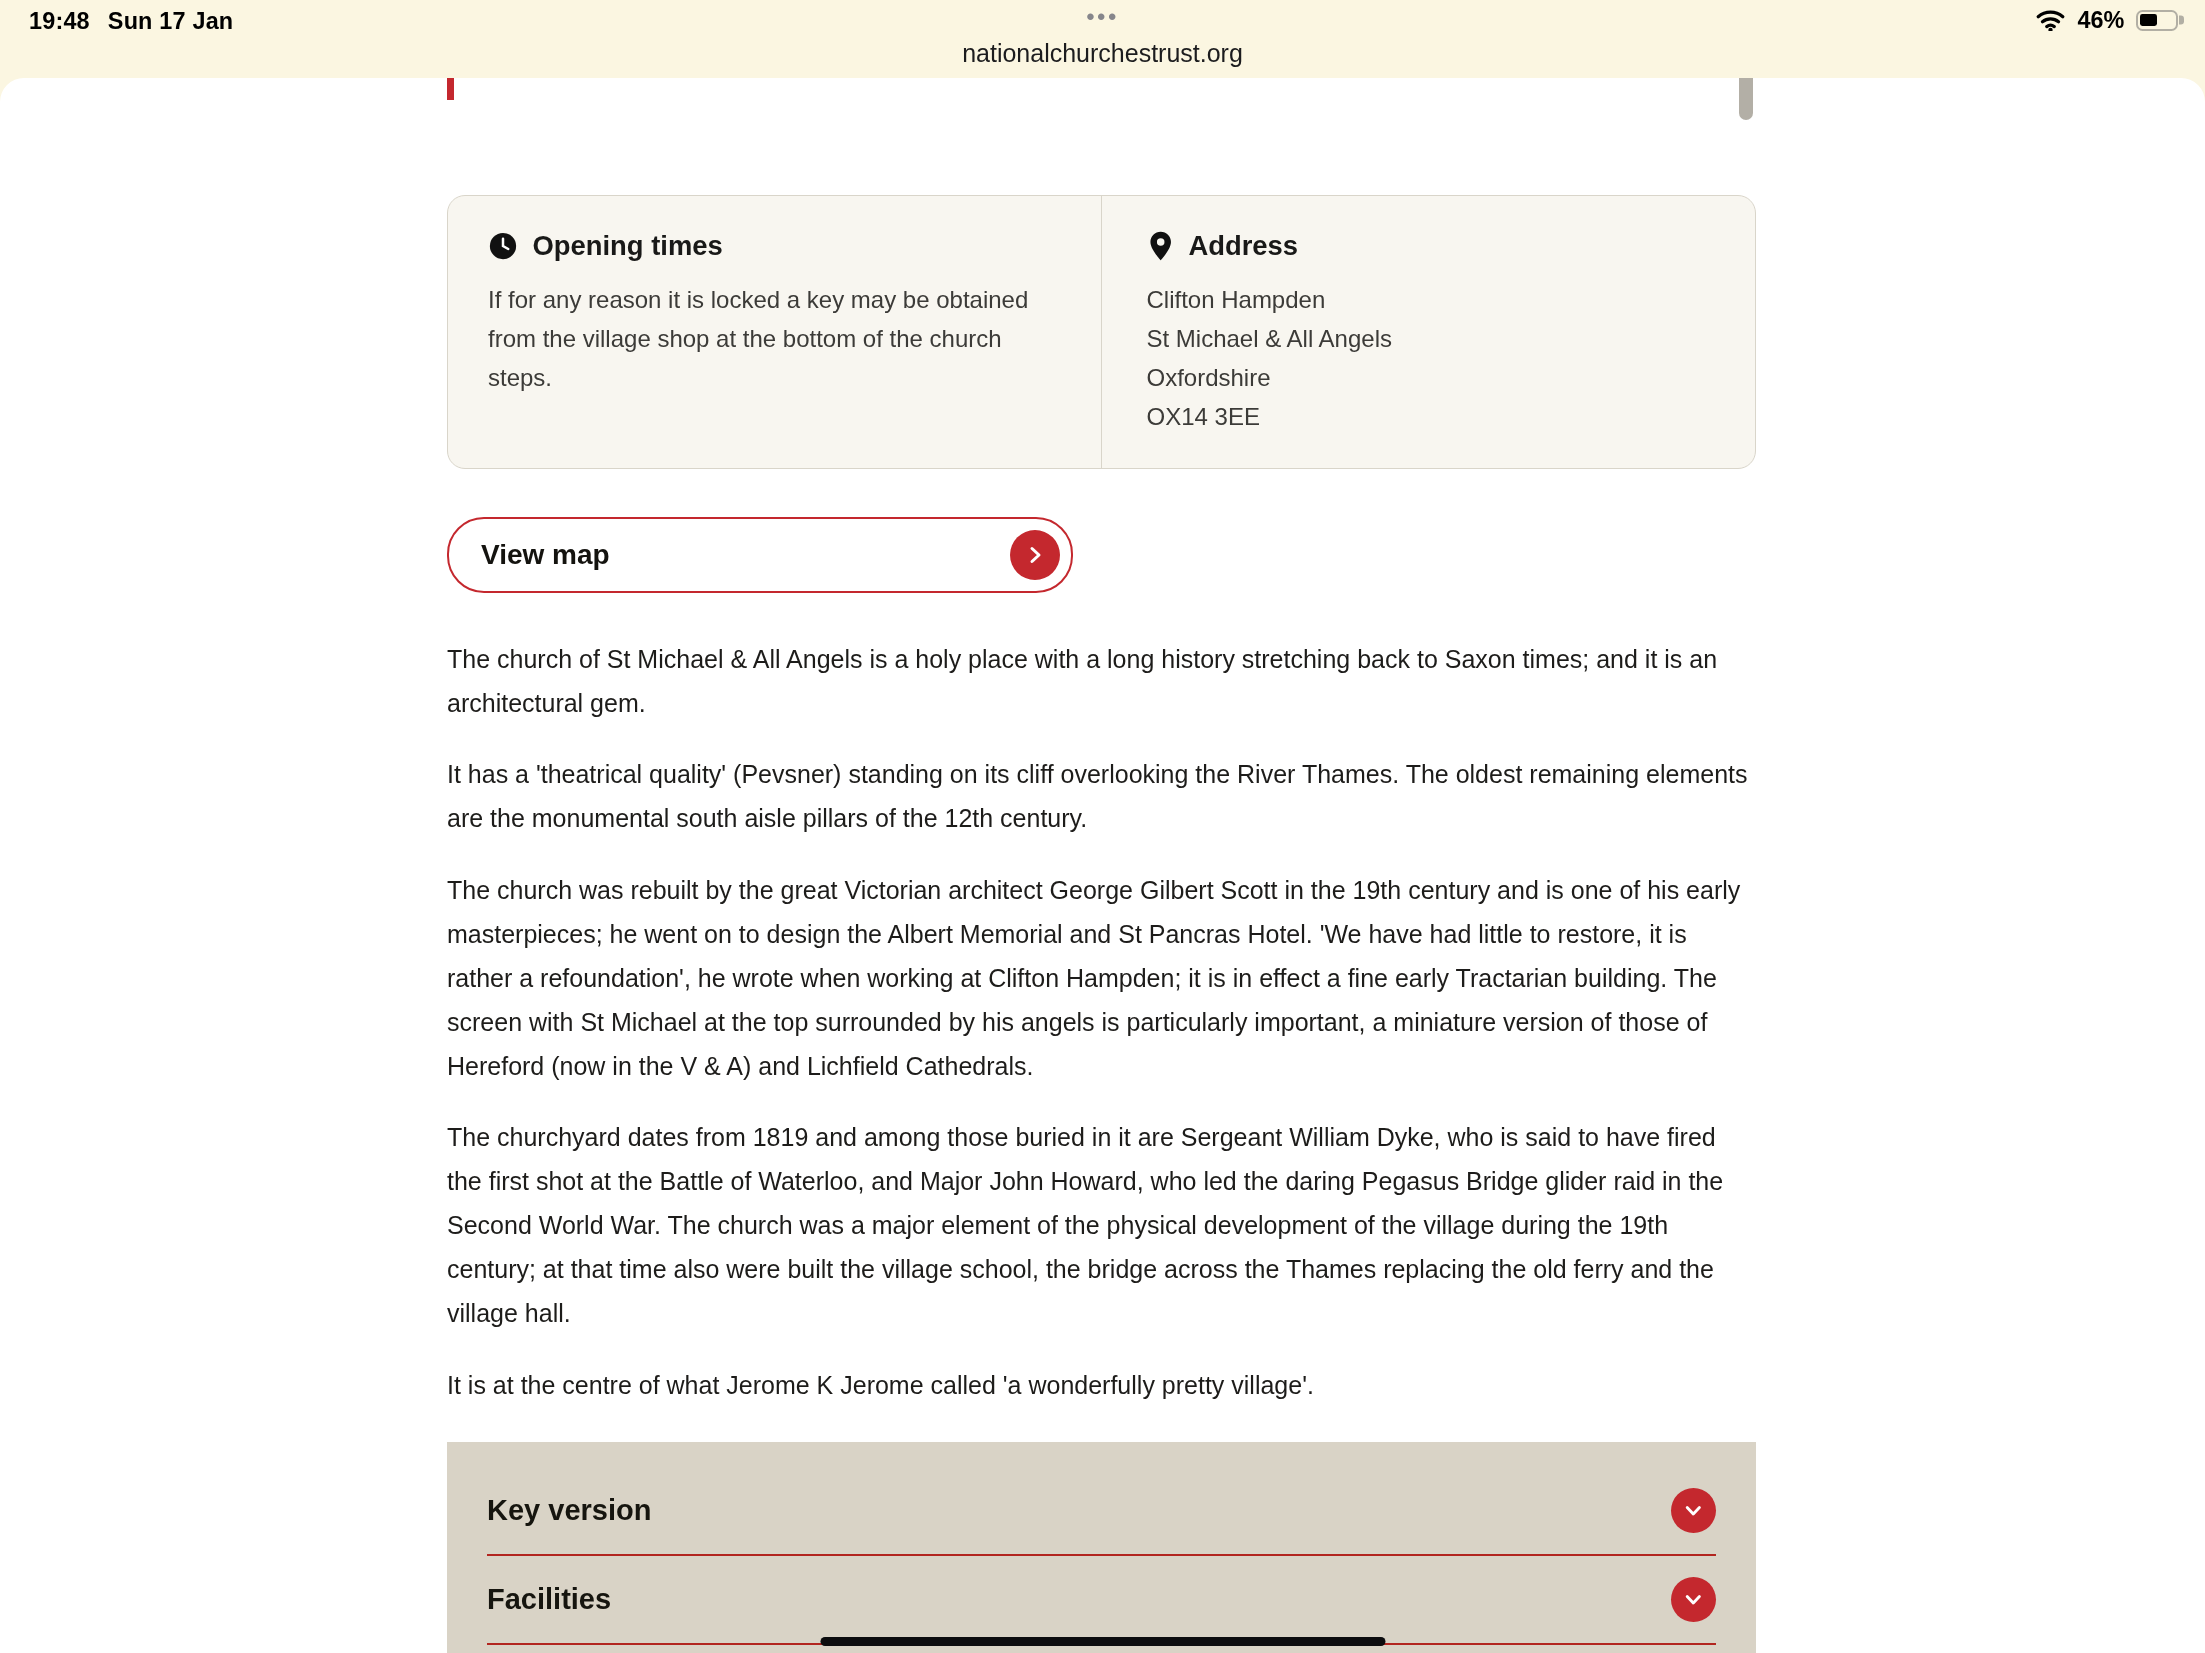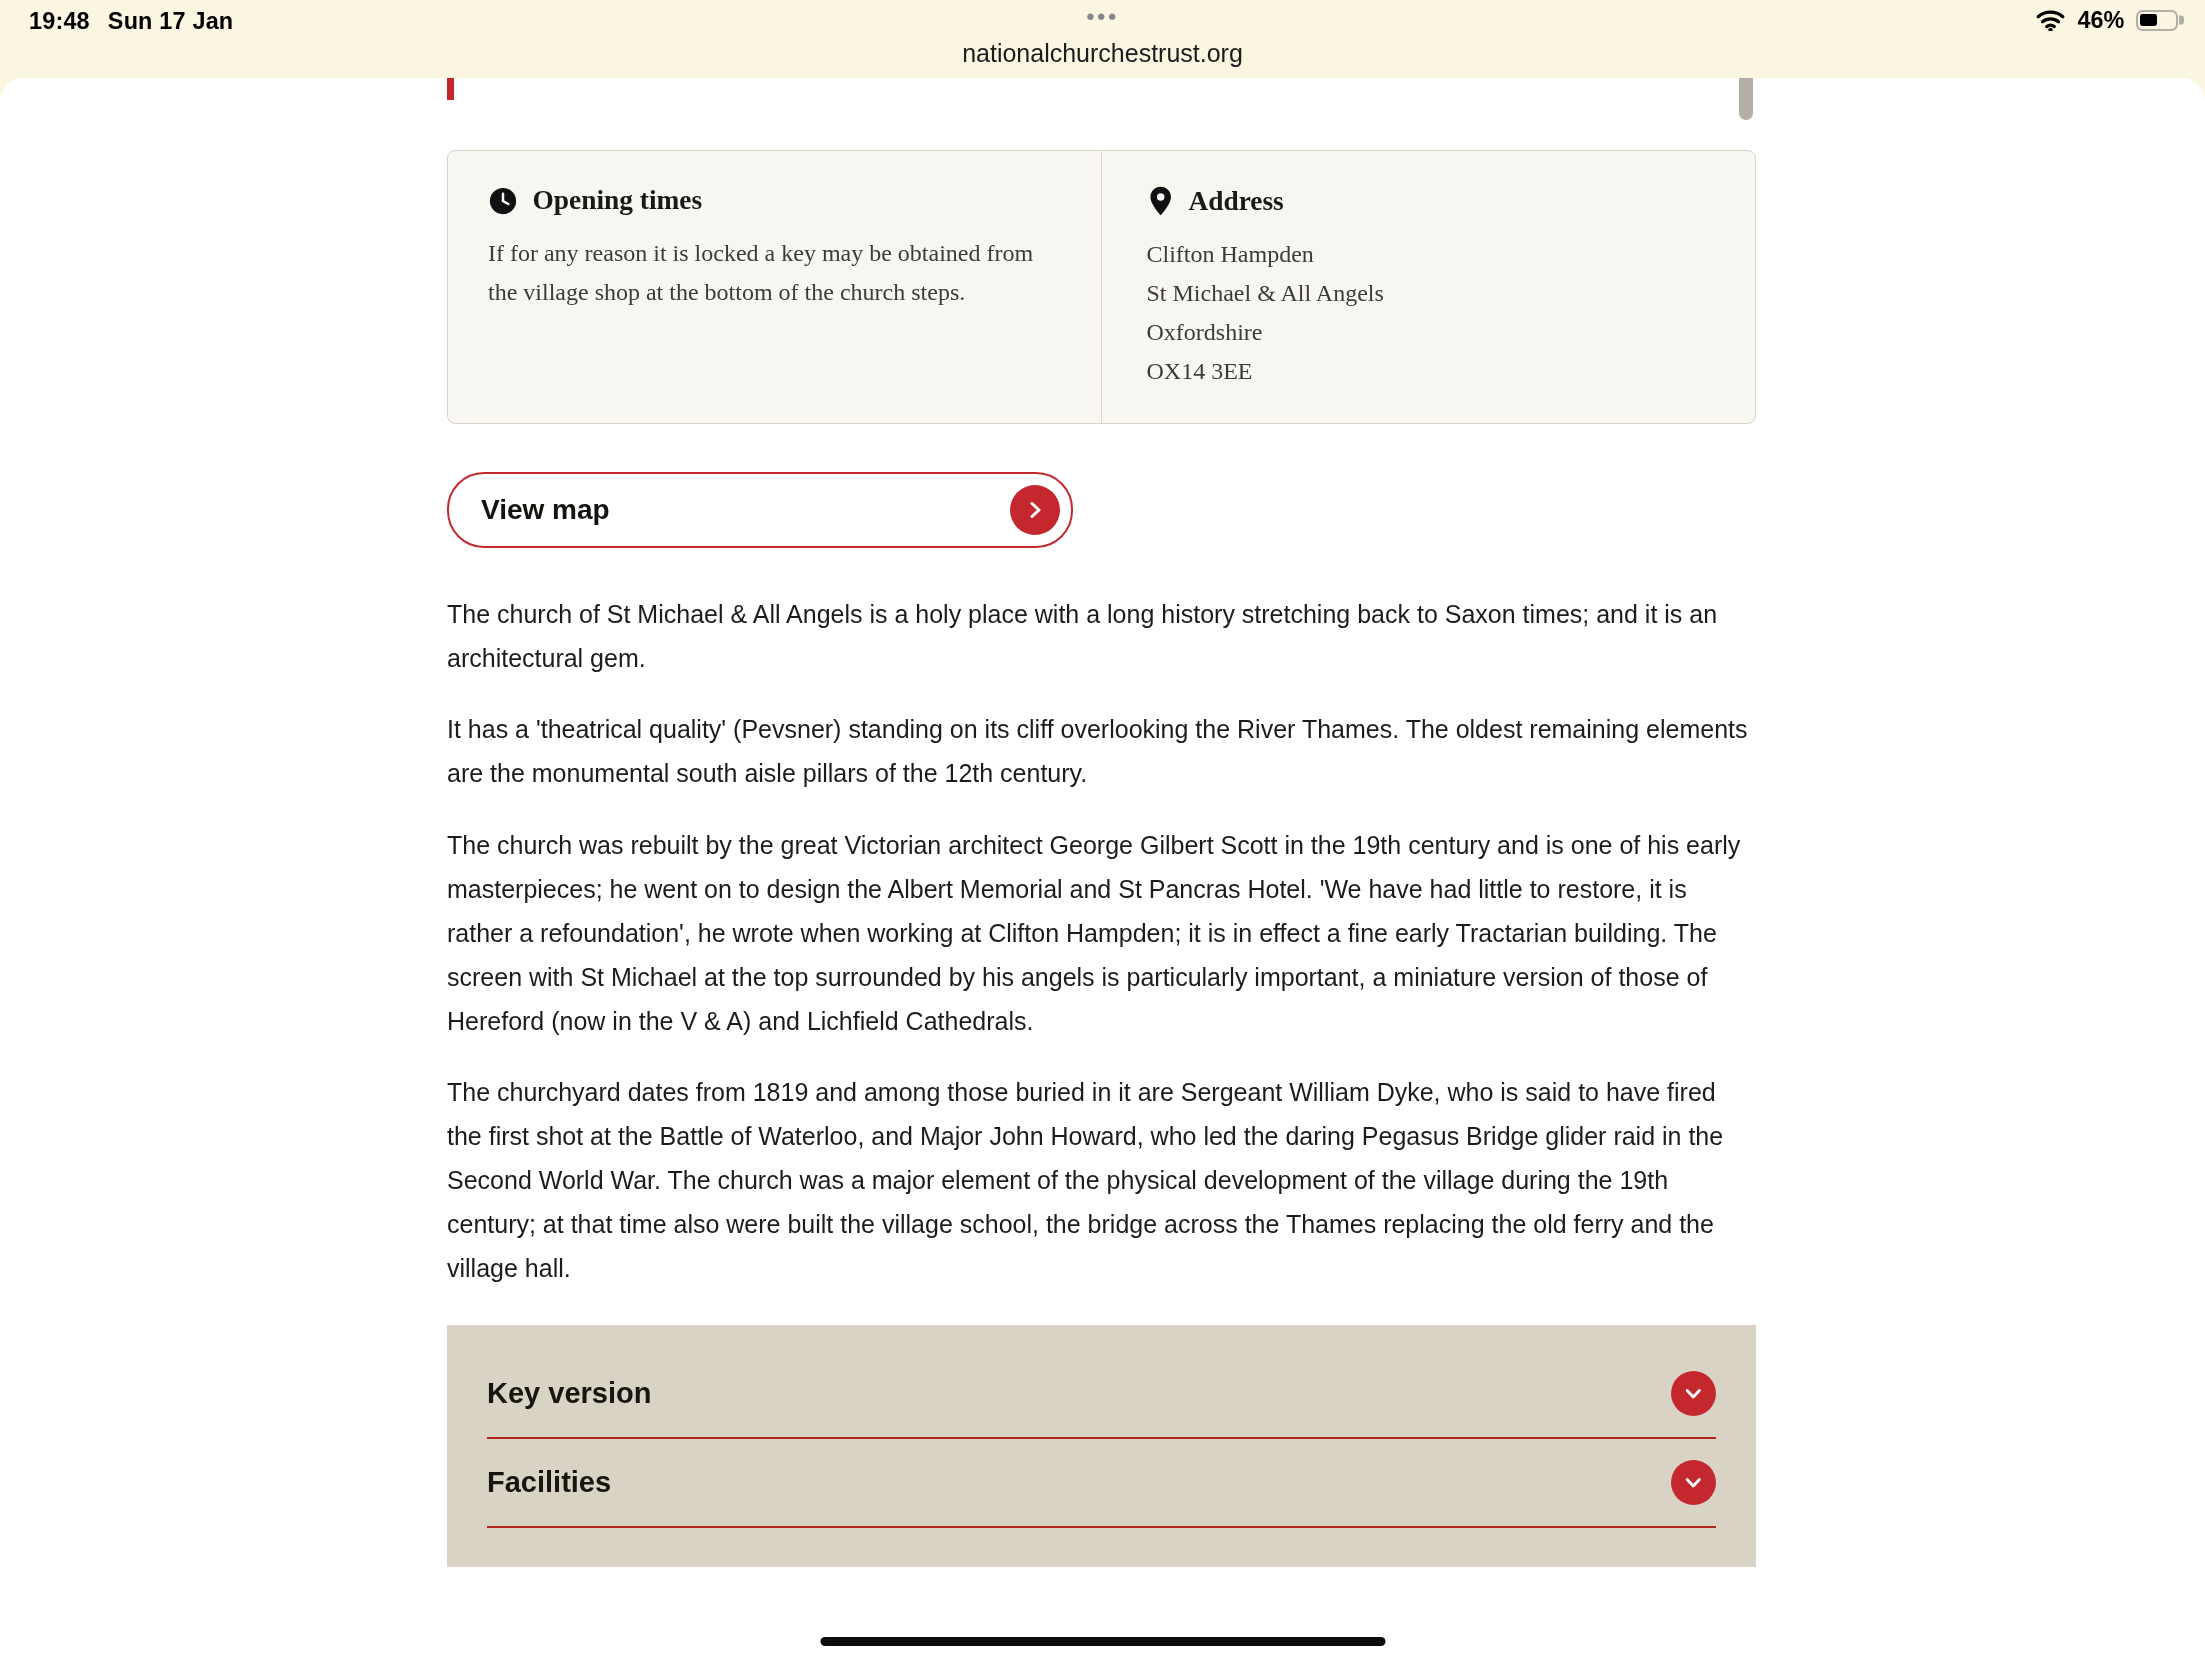--- a/index.html
+++ b/index.html
@@ -92,27 +92,26 @@
   .clipped-fragment {
     position: absolute;
     left: 1292px; top: -8px;
     width: 13.7px; height: 50px;
     background: #b3afa6;
     border-radius: 7.3px;
   }
 
   
   .info-card {
-    margin-top: 72px;
+    margin-top: 117px;
     display: flex;
     background: #f8f6f0;
     border: 1.6px solid #d9d5ca;
-    border-radius: 8px;
+    border-radius: 18px;
     min-height: 266px;
-    font-family: Liberation Serif, serif;
   }
   .info-col { width: 50%; padding: 34px 37px 32px 40px; }
   .info-col.opening { border-right: 1.6px solid #d9d5ca; }
   .info-col.address { padding-left: 45px; }
   .info-head {
     display: flex; align-items: center; gap: 14.5px;
     margin-bottom: 18px;
   }
   .info-head h3 {
     font-size: 27.4px; font-weight: 700; color: #191918;
@@ -266,20 +265,21 @@
             <path d="M9 5.5l7 6.5-7 6.5" stroke="#fff" stroke-width="3" stroke-linecap="round" stroke-linejoin="round"></path>
           </svg>
         </span>
       </button>
 
       <div class="paragraphs">
         <p>The church of St Michael &amp; All Angels is a holy place with a long history stretching back to Saxon times; and it is an architectural gem.</p>
         <p>It has a 'theatrical quality' (Pevsner) standing on its cliff overlooking the River Thames. The oldest remaining elements are the monumental south aisle pillars of the 12th century.</p>
         <p>The church was rebuilt by the great Victorian architect George Gilbert Scott in the 19th century and is one of his early masterpieces; he went on to design the Albert Memorial and St Pancras Hotel. 'We have had little to restore, it is rather a refoundation', he wrote when working at Clifton Hampden; it is in effect a fine early Tractarian building. The screen with St Michael at the top surrounded by his angels is particularly important, a miniature version of those of Hereford (now in the V &amp; A) and Lichfield Cathedrals.</p>
         <p>The churchyard dates from 1819 and among those buried in it are Sergeant William Dyke, who is said to have fired the first shot at the Battle of Waterloo, and Major John Howard, who led the daring Pegasus Bridge glider raid in the Second World War. The church was a major element of the physical development of the village during the 19th century; at that time also were built the village school, the bridge across the Thames replacing the old ferry and the village hall.</p>
+        <p>It is at the centre of what Jerome K Jerome called 'a wonderfully pretty village'.</p>
       </div>
 
       <section class="panel">
         <div class="acc-row">
           <span class="acc-label">Key version</span>
           <span class="acc-btn">
             <svg width="22.6" height="22.6" viewBox="0 0 24 24" fill="none">
               <path d="M5.5 9l6.5 7 6.5-7" stroke="#fff" stroke-width="3" stroke-linecap="round" stroke-linejoin="round"></path>
             </svg>
           </span>

